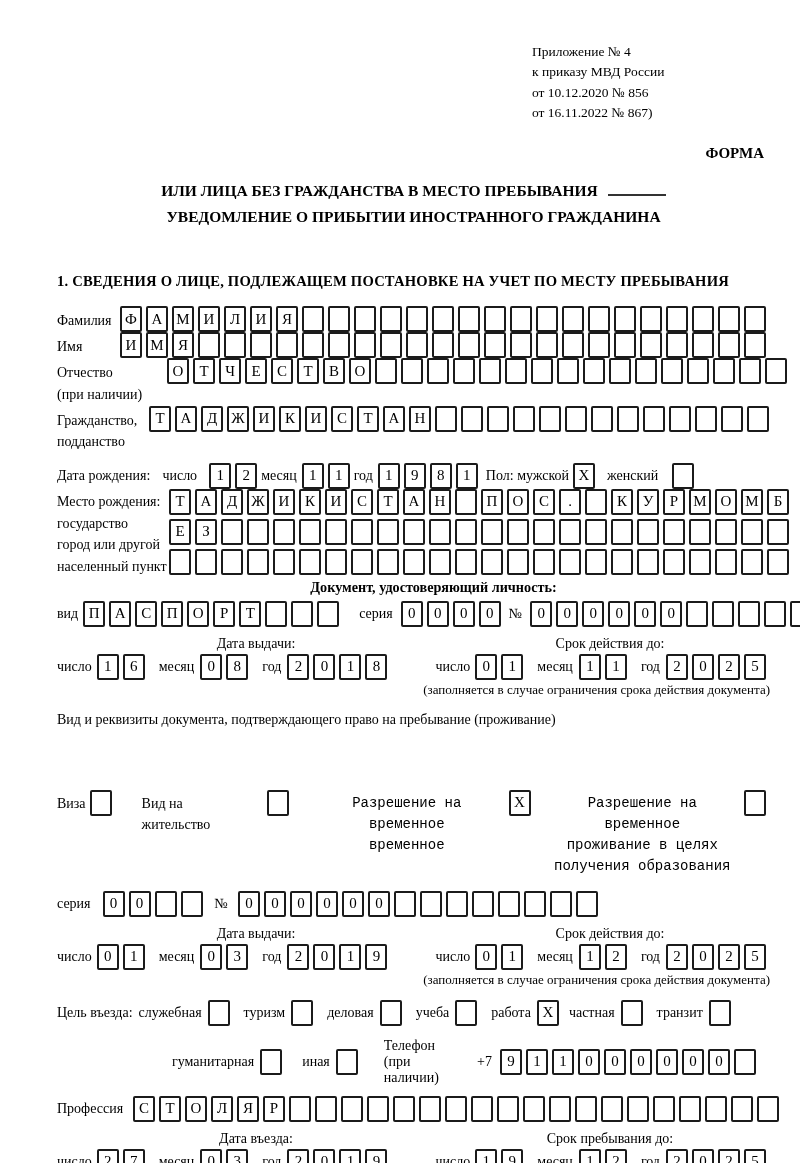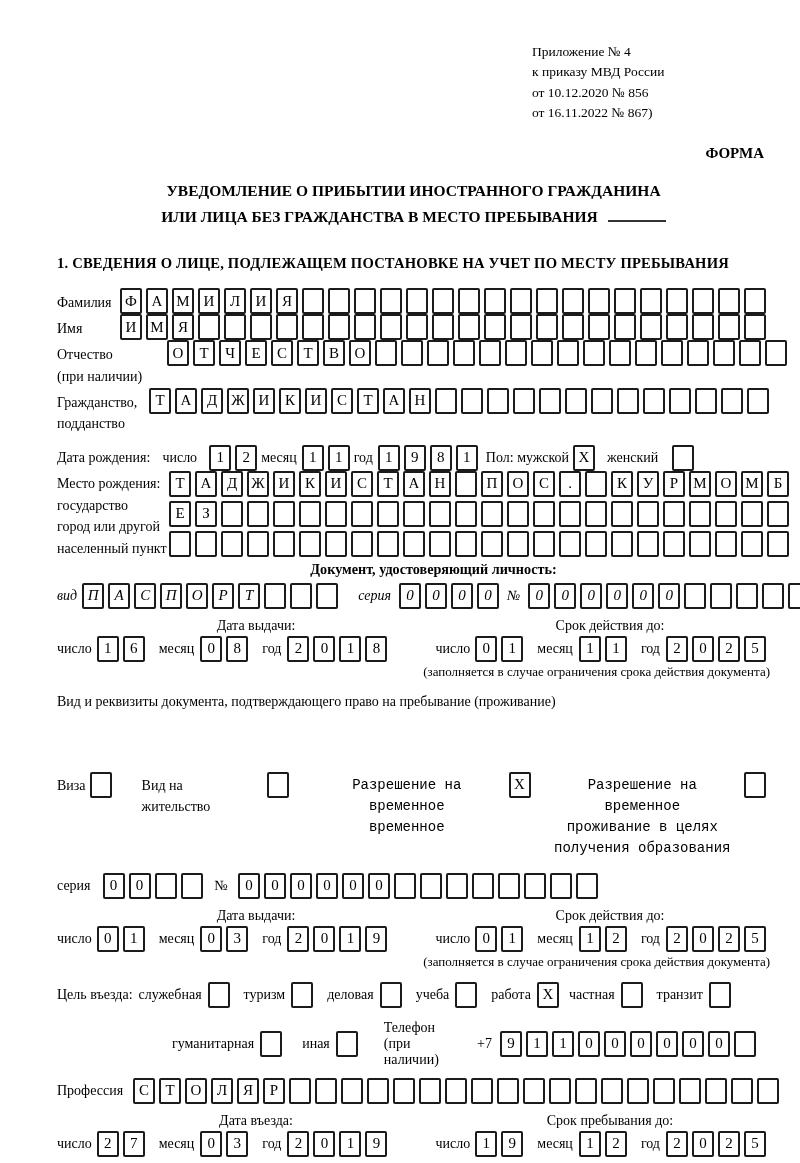--- a/index.html
+++ b/index.html
@@ -12,21 +12,21 @@
     padding: 42px 30px 0 57px;
     position: relative; overflow: hidden;
   }
   
   .annex { margin-left: 475px; line-height: 1.5; font-size: 13.5px; }
   .annex .sub { margin-top: 6px; }
   .forma { text-align: right; font-weight: bold; font-size: 15px; margin-top: 22px; padding-right: 6px; }
   
   .title { text-align: center; font-weight: bold; font-size: 15.5px; line-height: 1.65; margin-top: 16px; }
   .blank-underline { display: inline-block; width: 58px; border-bottom: 2.5px solid #333; height: 14px; margin-left: 10px; }
-  .section-heading { font-weight: bold; font-size: 14.6px; margin-top: 26px; letter-spacing: 0.2px; }
+  .section-heading { font-weight: bold; font-size: 14.6px; margin-top: 44px; letter-spacing: 0.2px; }
   
   .row { display: flex; align-items: flex-start; }
   .label { flex: 0 0 auto; padding-top: 4px; line-height: 1.55; }
   .w-sm { width: 63px; }
   .w-md { width: 110px; }
   .w-cit { width: 92px; }
   
   .cells { display: inline-flex; flex-wrap: nowrap; flex: 0 0 auto; }
   .cell {
     display: inline-flex; align-items: center; justify-content: center;
@@ -68,24 +68,24 @@
 
   <div class="annex">
     <div>Приложение № 4</div>
     <div>к приказу МВД России</div>
     <div>от 10.12.2020 № 856</div>
     <div>от 16.11.2022 № 867)</div>
   </div>
   <div class="forma">ФОРМА</div>
 
   <div class="title">
-    <div>УВЕДОМЛЕНИЕ О ПРИБЫТИИ ИНОСТРАННОГО ГРАЖДАНИНА</div>
     <div>
       <span>ИЛИ ЛИЦА БЕЗ ГРАЖДАНСТВА В МЕСТО ПРЕБЫВАНИЯ</span><span class="blank-underline"></span>
     </div>
+    <div>УВЕДОМЛЕНИЕ О ПРИБЫТИИ ИНОСТРАННОГО ГРАЖДАНИНА</div>
   </div>
 
   <div class="section-heading">1. СВЕДЕНИЯ О ЛИЦЕ, ПОДЛЕЖАЩЕМ ПОСТАНОВКЕ НА УЧЕТ ПО МЕСТУ ПРЕБЫВАНИЯ</div>
 
   <div class="row" style="margin-top:16px;">
     <span class="label w-sm">Фамилия</span>
     <span class="cells">
         <span class="cell">Ф</span>
         <span class="cell">А</span>
         <span class="cell">М</span>
@@ -324,21 +324,21 @@
           <span class="cell"></span>
           <span class="cell"></span>
           <span class="cell"></span>
           <span class="cell"></span>
         </span>
     </span>
   </div>
 
   <div class="doc-heading">Документ, удостоверяющий личность:</div>
 
-  <div class="row" style="align-items:center; margin-top:5px;font-style:italic;">
+  <div class="row" style="align-items:center; margin-top:5px;">
     <span class="dlbl" style="width:60px;">вид</span>
     <span class="cells">
         <span class="cell">П</span>
         <span class="cell">А</span>
         <span class="cell">С</span>
         <span class="cell">П</span>
         <span class="cell">О</span>
         <span class="cell">Р</span>
         <span class="cell">Т</span>
         <span class="cell"></span>

